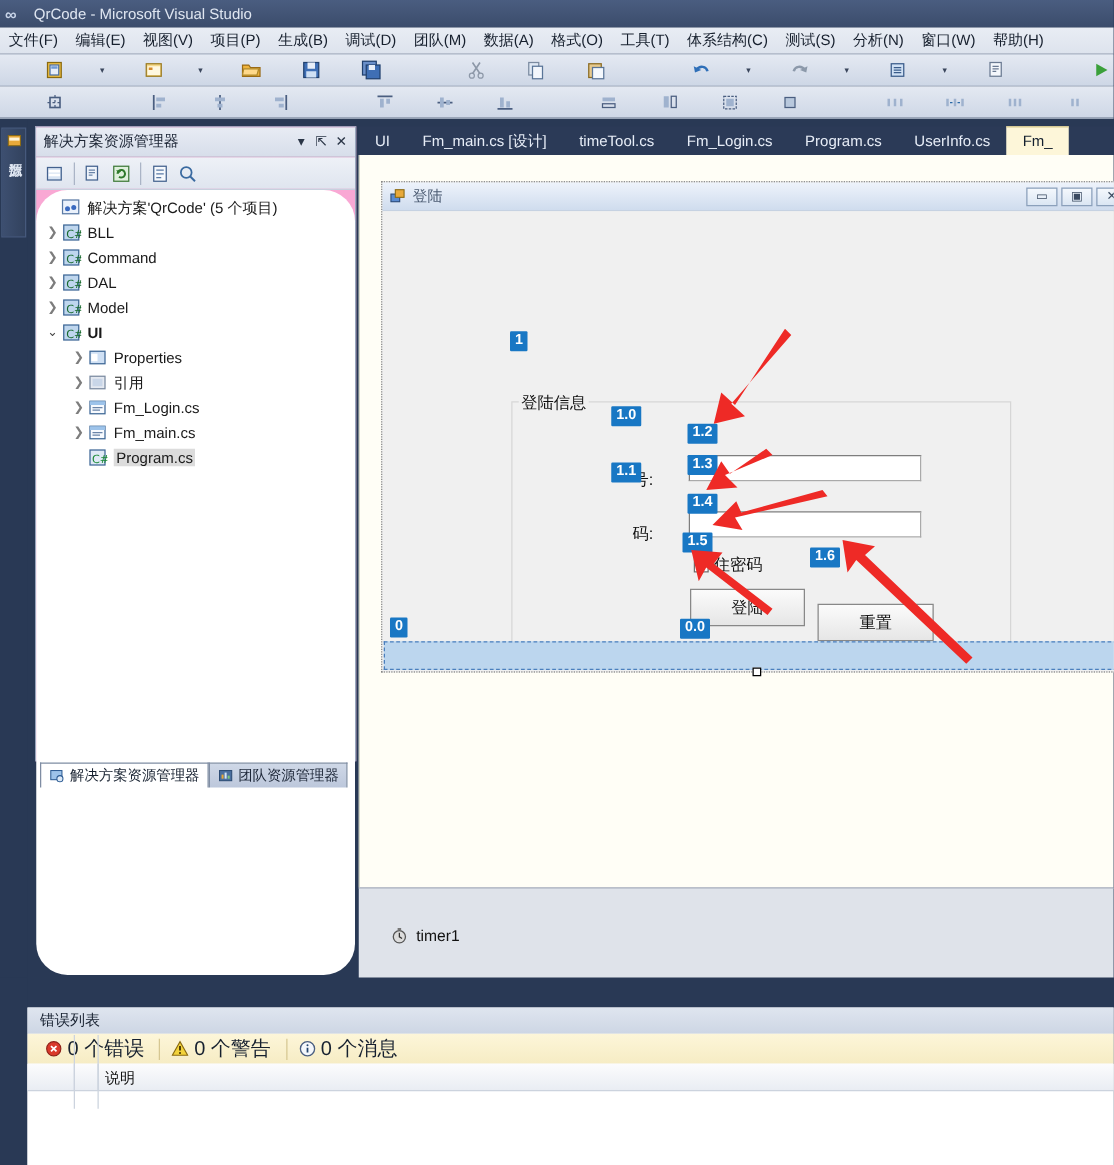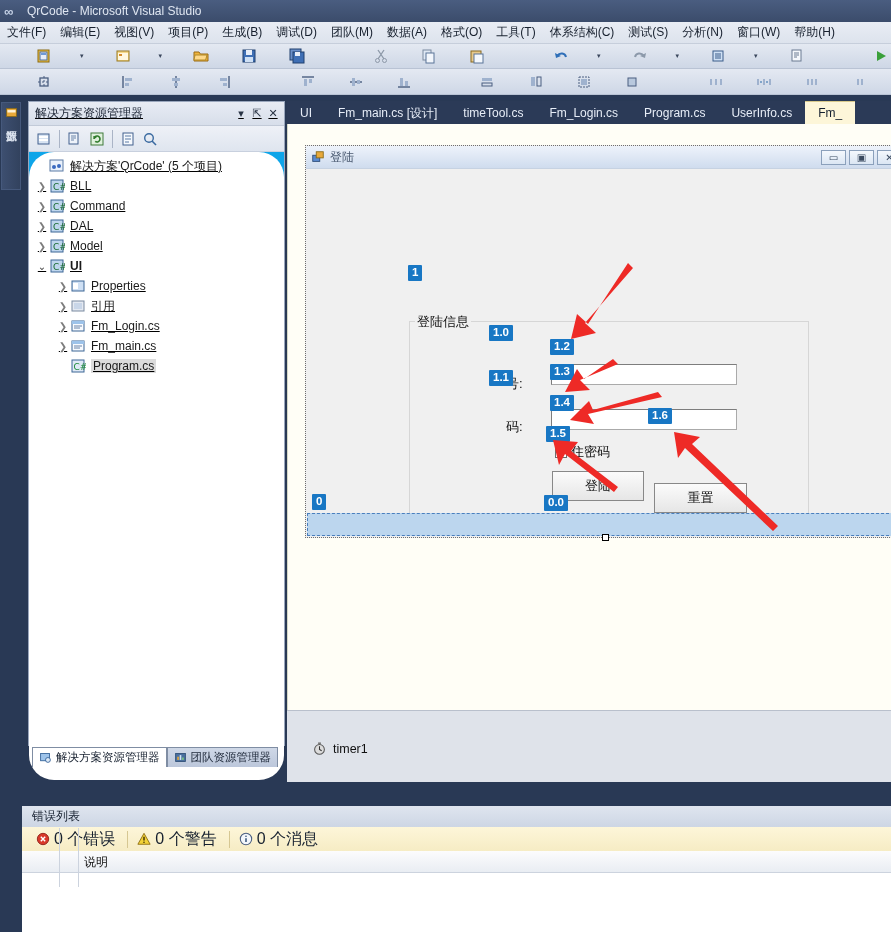--- a/index.html
+++ b/index.html
@@ -71,22 +71,22 @@
     background: linear-gradient(90deg,#3d4f70,#32425e);
     border: 1px solid #4e6casdf;
     border: 1px solid #46597c;
     color: #e3eaf5; font-size: 11px;
     display: flex; flex-direction: column; align-items: center; padding-top: 3px;
   }
   .vtab .vtxt { writing-mode: vertical-rl; margin-top: 3px; letter-spacing: 0px; }
 
   
   .solexp {
-    position: absolute; left: 28px; top: 101px; width: 257px; height: 645px;
-    background: #0ea5e9; border: 1px solid #9aa7bd; text-decoration: underline;
+    position: absolute; left: 28px; top: 101px; width: 257px; height: 508px;
+    background: #f9a8d4; border: 1px solid #9aa7bd;
   }
   .se-head {
     height: 24px; background: linear-gradient(#e8ecf4,#d7deea);
     display: flex; align-items: center; padding: 0 3px 0 6px;
     border-bottom: 1px solid #c2cad8;
   }
   .se-title { font-size: 12px; color: #1b2434; flex: 1; }
   .se-hbtn { width: 16px; height: 16px; display:flex; align-items:center; justify-content:center;
              font-size: 11px; color: #2a3546; }
   .se-toolbar {
@@ -805,21 +805,21 @@
       <div class="sizer" style="left:296px; bottom:-4px;"></div>
     </div>
 
     <div class="badge" style="left:120px; top:141px;">1</div>
     <div class="badge" style="left:201px; top:201px;">1.0</div>
     <div class="badge" style="left:201px; top:246px;">1.1</div>
     <div class="badge" style="left:262px; top:195px;margin-top:20px;">1.2</div>
     <div class="badge" style="left:262px; top:240px;">1.3</div>
     <div class="badge" style="left:262px; top:271px;">1.4</div>
     <div class="badge" style="left:258px; top:302px;">1.5</div>
-    <div class="badge" style="left:360px; top:284px;text-align:right;">1.6</div>
+    <div class="badge" style="left:360px; top:314px;text-align:right;">1.6</div>
     <div class="badge" style="left:24px;  top:370px;">0</div>
     <div class="badge" style="left:256px; top:371px;">0.0</div>
 
     <svg class="arrows">
       <g fill="#ee2a26">
         <path d="M340,139 L300,200 L289,190 L283,215 L308,209 L297,199 L345,144 Z"></path>
         <path d="M325,235 L296,255 L289,245 L277,268 L302,266 L292,256 L330,240 Z"></path>
         <path d="M370,268 L305,286 L301,277 L282,296 L306,300 L300,290 L374,273 Z"></path>
         <path d="M330,363 L283,327 L290,318 L265,316 L271,341 L277,330 L326,368 Z"></path>
         <path d="M490,402 L404,320 L412,313 L386,308 L390,334 L397,324 L485,407 Z"></path>

